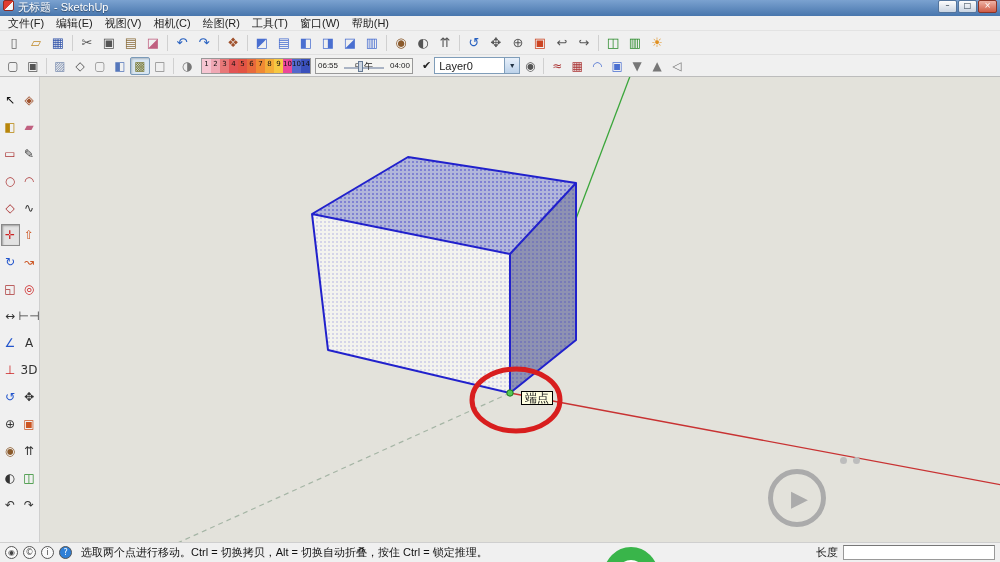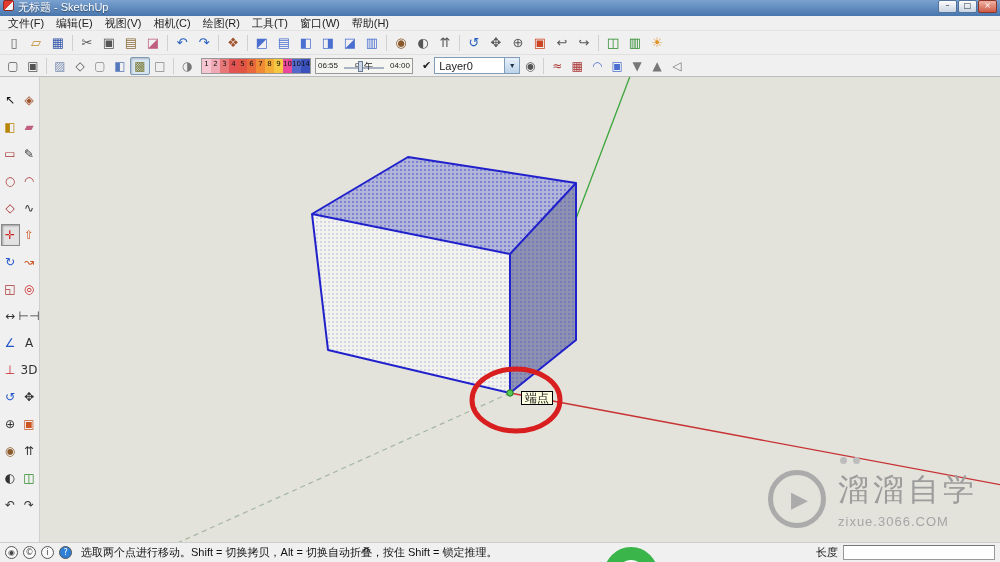--- a/index.html
+++ b/index.html
@@ -259,35 +259,31 @@
 
     <div class="pdots">
         <span></span>
         <span></span>
       </div>
 
     <div class="watermark">
       <div class="wlogo">
         <span class="wplay">▶</span>
       </div>
-      <div class="wtext">
-        <div class="brand">溜溜自学</div>
-        <div class="url">zixue.3066.COM</div>
-      </div>
     </div>
   </div>
 </div>
 
 <div class="statusbar">
   <div class="tgroup" style="gap:5px">
 
   <span class="sicon">◉</span>
       <span class="sicon">©</span>
       <span class="sicon">i</span>
       <span class="sicon" style="color: rgb(255, 255, 255); background: rgb(47, 127, 214);">?</span>
     </div>
-  <span class="smsg">选取两个点进行移动。Shift = 切换拷贝，Alt = 切换自动折叠，按住 Shift = 锁定推理。</span>
+  <span class="smsg">选取两个点进行移动。Ctrl = 切换拷贝，Alt = 切换自动折叠，按住 Ctrl = 锁定推理。</span>
   <span class="spacer"></span>
   <span>长度</span>
   <span class="mbox"></span>
 </div>
 
 <div class="greenball"></div>
 
 </body></html>

